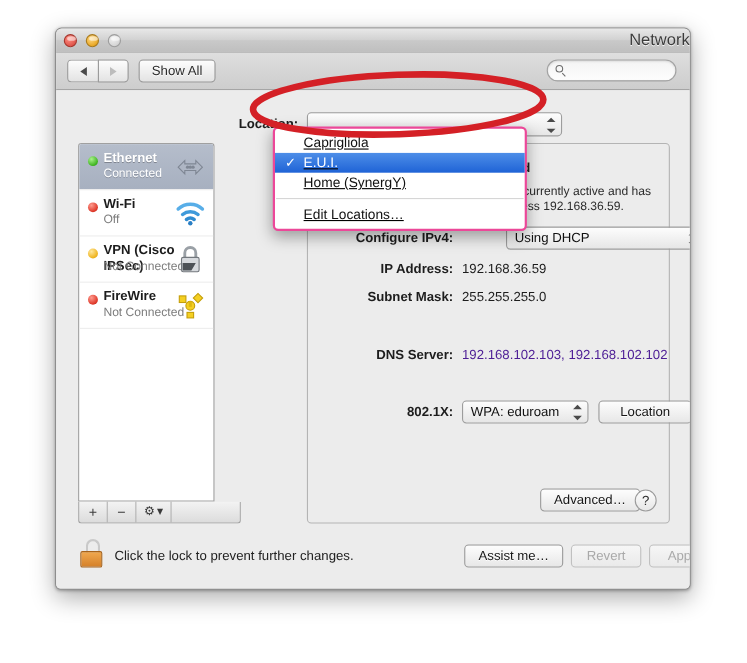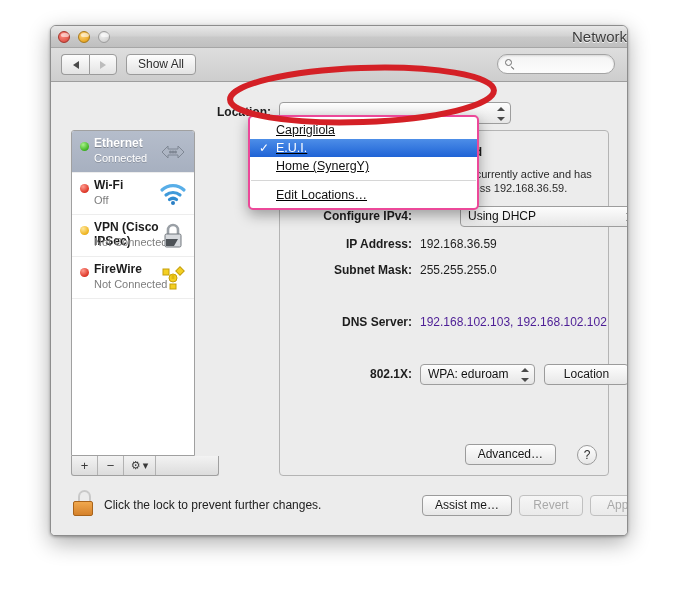--- a/index.html
+++ b/index.html
@@ -395,21 +395,21 @@
       </div>
       <div class="select" style="left:140px; top:233px; width:115px;">
         <span>WPA: eduroam</span>
         <span class="popup-arrows">
           <span class="ptri up"></span>
             <span class="ptri down"></span>
         </span>
       </div>
       <div class="pushbtn" style="left:264px; top:233px; width:85px;">Location</div>
 
-      <div class="pushbtn" style="right:52px; bottom:10px;">Advanced…</div>
+      <div class="pushbtn" style="right:26px; bottom:10px;">Advanced…</div>
       <div class="helpbtn" style="right:11px; bottom:10px;">?</div>
     </div>
 
     <div class="bottombar">
       <div class="lock">
         <span class="lock-shackle"></span>
         <span class="lock-body"></span>
       </div>
       <div class="lock-text">Click the lock to prevent further changes.</div>
       <div class="pushbtn" style="left:371px; top:17px; width:90px;">Assist me…</div>

